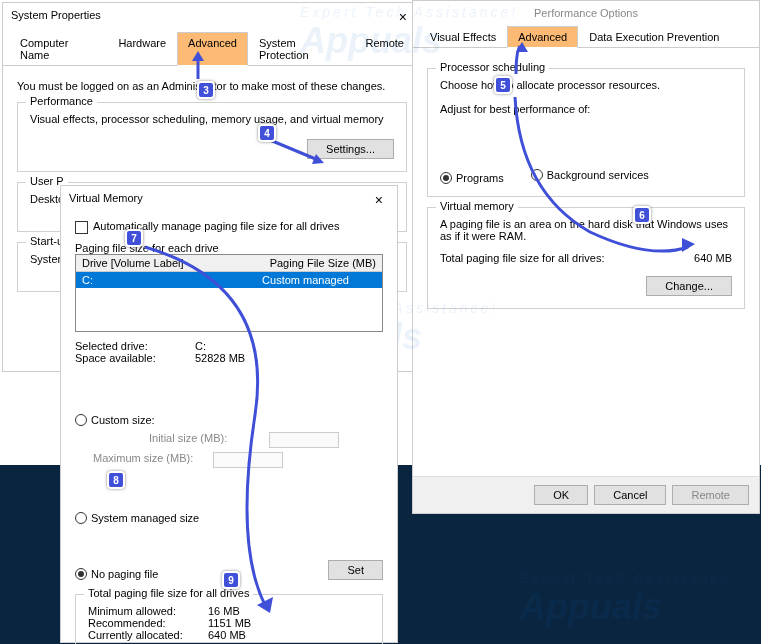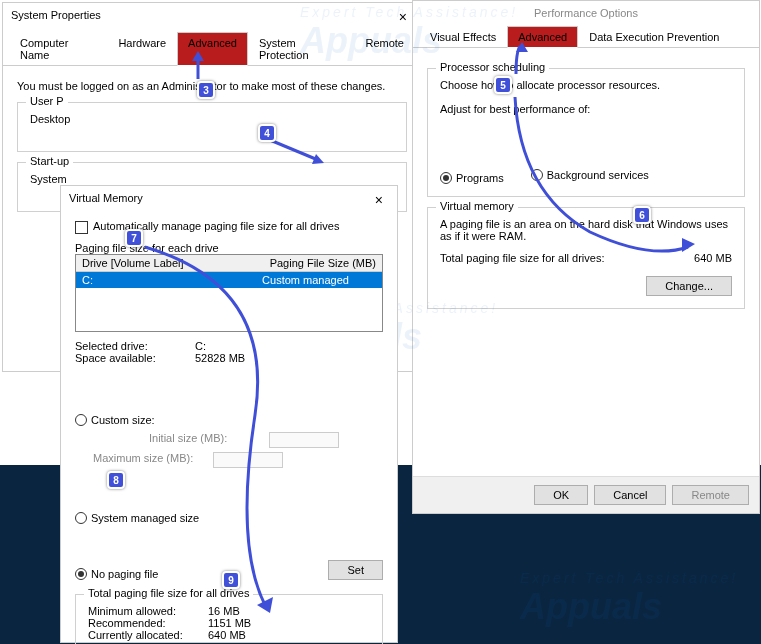--- a/index.html
+++ b/index.html
@@ -3,21 +3,21 @@
 <meta charset="utf-8">
 <style>
 * { box-sizing: border-box; font-family: "Segoe UI", Tahoma, sans-serif; font-size: 11px; }
 body { margin: 0; background: #fff; width: 761px; height: 644px; position: relative; overflow: hidden; }
 .bgdark { position: absolute; left: 0; top: 465px; width: 761px; height: 179px; background: #0a2540; }
 .window { position: absolute; background: #fff; border: 1px solid #ccc; }
 .titlebar { display: flex; align-items: flex-start; justify-content: space-between; padding: 6px 8px; font-size: 12px; gap: 20px; }
 .closebtn { font-size: 14px; cursor: pointer; padding: 0 6px; }
 .tabs { display: flex; border-bottom: 1px solid #ccc; padding: 0 6px; }
 .tab { padding: 4px 10px; border: 1px solid transparent; cursor: pointer; position: relative; top: 1px; }
-.tab.active { border: 1px solid #ccc; border-bottom: 1px solid #fff; background: #b91c1c; }
+.tab.active { border: 1px solid #ccc; border-bottom: 1px solid #fff; background: #fdba74; }
 .body { padding: 10px 14px; }
 .group { border: 1px solid #d0d0d0; padding: 10px 12px 12px; margin: 10px 0; position: relative; }
 .group-title { position: absolute; top: -8px; left: 8px; background: #fff; padding: 0 4px; }
 .btn { background: #e1e1e1; border: 1px solid #adadad; padding: 3px 18px; cursor: pointer; }
 .radio { display: inline-flex; align-items: center; gap: 4px; margin-right: 24px; margin-top: 44px; }
 .radio .dot { width: 12px; height: 12px; border: 1px solid #333; border-radius: 50%; display: inline-flex; align-items: center; justify-content: center; }
 .radio.sel .dot::after { content: ""; width: 6px; height: 6px; background: #333; border-radius: 50%; }
 .listbox { border: 1px solid #888; height: 78px; background: #fff; }
 .listhead { display: flex; background: #f0f0f0; border-bottom: 1px solid #ccc; }
 .listhead span { padding: 2px 6px; flex: 1; }
@@ -62,20 +62,27 @@
   </div>
   <div class="tabs">
     <div class="tab">Computer Name</div>
     <div class="tab">Hardware</div>
     <div class="tab active">Advanced</div>
     <div class="tab">System Protection</div>
     <div class="tab">Remote</div>
   </div>
   <div class="body">
     <div style="margin:4px 0 8px;">You must be logged on as an Administrator to make most of these changes.</div>
+    <div class="group">
+      <span class="group-title">Performance</span>
+      <div>Visual effects, processor scheduling, memory usage, and virtual memory</div>
+      <div style="text-align:right;margin-top:14px;">
+        <button class="btn">Settings...</button>
+      </div>
+    </div>
     <div class="group" style="height:50px;">
       <span class="group-title">User P</span>
       <div>Desktop</div>
     </div>
     <div class="group" style="height:50px;">
       <span class="group-title">Start-up</span>
       <div>System</div>
     </div>
   </div>
 </div>

